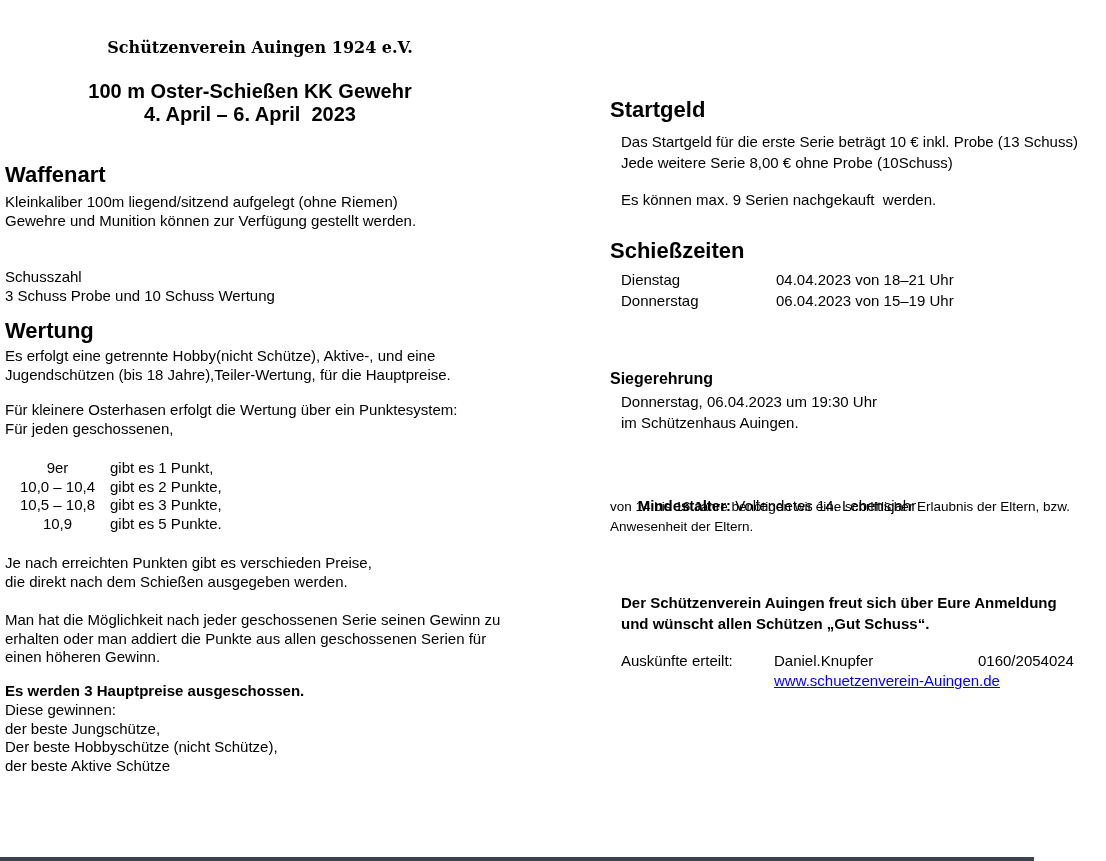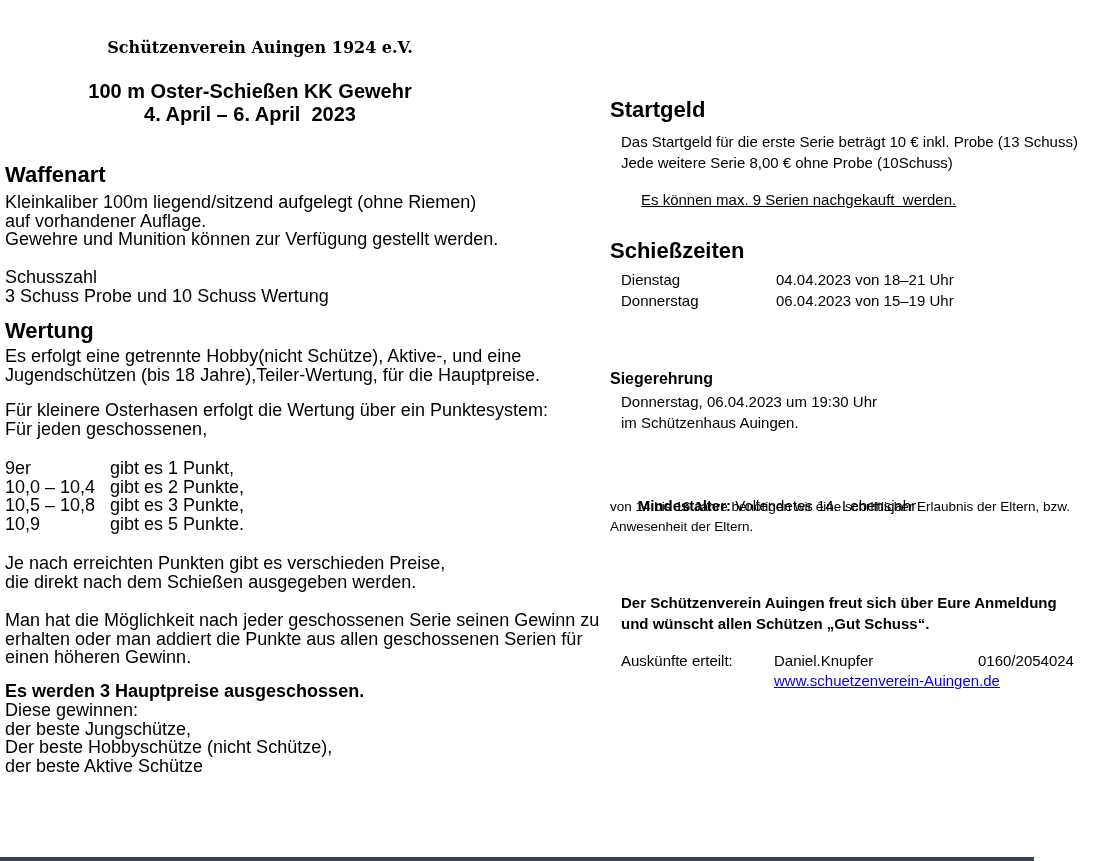--- a/index.html
+++ b/index.html
@@ -9,21 +9,21 @@
     font-family:"Liberation Sans", sans-serif; color:#000;
   }
   .abs { position:absolute; }
   .line { white-space:pre; }
   .letterhead {
     font-family:"DejaVu Serif", serif; font-weight:bold; font-size:16px;
     text-align:center; white-space:pre;
   }
   .doc-title { font-size:20px; font-weight:bold; line-height:23px; text-align:center; }
   .h-sec { font-size:22px; font-weight:bold; line-height:26px; }
-  .body15 { font-size:18px; line-height:18.5px; }
+  .body15 { font-size:15px; line-height:18.5px; }
   .body15r { font-size:15px; line-height:20.5px;margin-left:11px; }
   .small13 { font-size:13.5px; line-height:20px; }
   .b { font-weight:bold; }
   .prow { display:flex; }
   .prow .c1 { flex:0 0 105px; }
   .zrow { display:flex; line-height:21px; }
   .zrow .zc1 { flex:0 0 155px; }
   .crow { display:flex; }
   .crow .cc1 { flex:0 0 153px; }
   .crow .cc2 { flex:0 0 204px; }
@@ -39,42 +39,41 @@
 
   <div class="abs doc-title" style="left:0; top:80px; width:500px;">
     <div class="line">100 m Oster-Schießen KK Gewehr</div>
     <div class="line">4. April – 6. April  2023</div>
   </div>
 
   <div class="abs h-sec" style="left:5px; top:162px;">Waffenart</div>
 
   <div class="abs body15" style="left:5px; top:193px; width:545px;">
     <div class="line">Kleinkaliber 100m liegend/sitzend aufgelegt (ohne Riemen)</div>
-    <div class="line">auf vorhandener Auflage.</div>
     <div class="line">Gewehre und Munition können zur Verfügung gestellt werden.</div>
   </div>
 
   <div class="abs body15" style="left:5px; top:268px; width:545px;">
     <div class="line">Schusszahl</div>
     <div class="line">3 Schuss Probe und 10 Schuss Wertung</div>
   </div>
 
   <div class="abs h-sec" style="left:5px; top:318px;">Wertung</div>
 
   <div class="abs body15" style="left:5px; top:347px; width:545px;">
     <div class="line">Es erfolgt eine getrennte Hobby(nicht Schütze), Aktive-, und eine</div>
     <div class="line">Jugendschützen (bis 18 Jahre),Teiler-Wertung, für die Hauptpreise.</div>
   </div>
 
   <div class="abs body15" style="left:5px; top:401px; width:545px;">
     <div class="line">Für kleinere Osterhasen erfolgt die Wertung über ein Punktesystem:</div>
     <div class="line">Für jeden geschossenen,</div>
   </div>
 
-  <div class="abs body15" style="left:5px; top:459px; width:545px;">
+  <div class="abs body15" style="left:5px; top:459px; width:545px;text-align:center;">
     <div class="prow">
       <span class="c1 line">9er</span>
       <span class="line">gibt es 1 Punkt,</span>
     </div>
     <div class="prow">
       <span class="c1 line">10,0 – 10,4</span>
       <span class="line">gibt es 2 Punkte,</span>
     </div>
     <div class="prow">
       <span class="c1 line">10,5 – 10,8</span>
@@ -106,21 +105,21 @@
     <div class="line">der beste Aktive Schütze</div>
   </div>
 
   <div class="abs h-sec" style="left:610px; top:97px;">Startgeld</div>
 
   <div class="abs body15r" style="left:610px; top:132px; width:496px;">
     <div class="line">Das Startgeld für die erste Serie beträgt 10 € inkl. Probe (13 Schuss)</div>
     <div class="line">Jede weitere Serie 8,00 € ohne Probe (10Schuss)</div>
   </div>
 
-  <div class="abs body15r line" style="left:630px; top:190px;text-decoration:underline;">Es können max. 9 Serien nachgekauft  werden.</div>
+  <div class="abs body15r line" style="left:610px; top:190px;">Es können max. 9 Serien nachgekauft  werden.</div>
 
   <div class="abs h-sec" style="left:610px; top:238px;">Schießzeiten</div>
 
   <div class="abs body15r" style="left:610px; top:269px; width:496px;">
     <div class="zrow">
       <span class="zc1 line">Dienstag</span>
       <span class="line">04.04.2023 von 18–21 Uhr</span>
     </div>
     <div class="zrow">
       <span class="zc1 line">Donnerstag</span>

